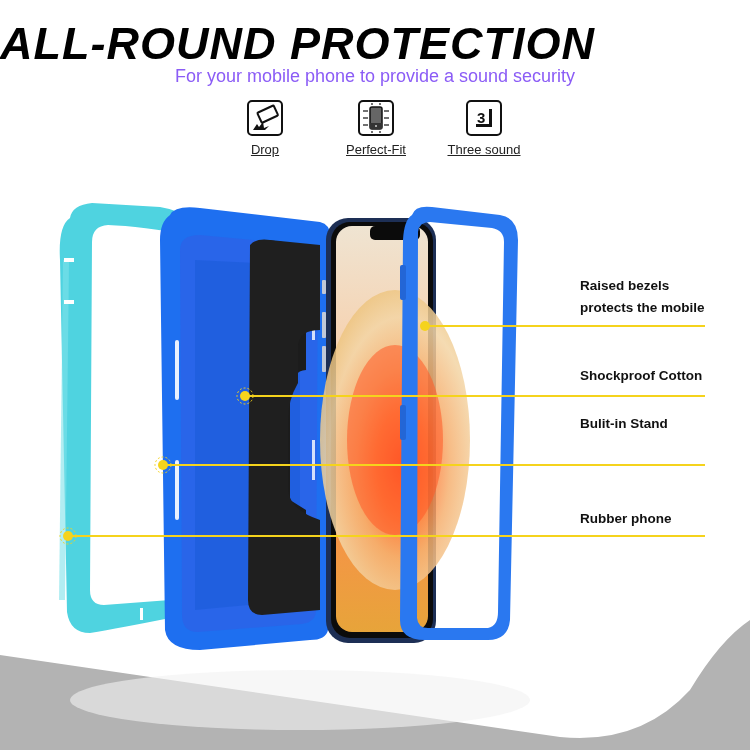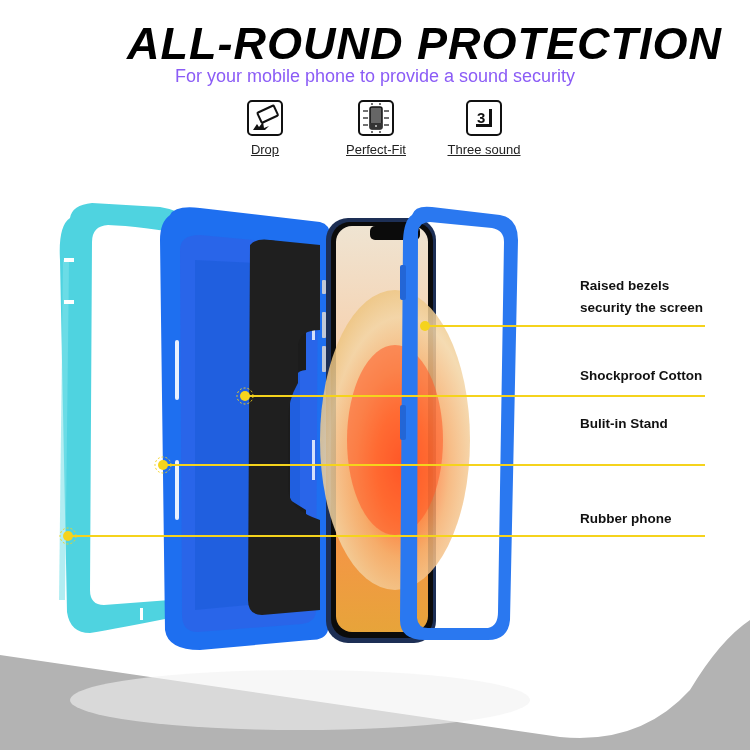--- a/index.html
+++ b/index.html
@@ -1,20 +1,20 @@
 <!DOCTYPE html>
 <html><head>
 <meta charset="utf-8">
 <style>
   * { box-sizing: border-box; margin: 0; padding: 0; }
   html, body { width: 750px; height: 750px; background: #ffffff; overflow: hidden; }
   body { position: relative; font-family: "Liberation Sans", sans-serif; color: #111; }
 
   .title {
-    position: absolute; left: 0; top: 18px; width: 722px; text-align: right;
+    position: absolute; left: 0; top: 18px; width: 722px; text-align: left;
     font-family: "Liberation Sans", sans-serif; font-weight: 700; font-style: italic;
     font-size: 45px; letter-spacing: 1px; color: #000;
   }
   .subtitle {
     position: absolute; left: 0; top: 66px; width: 750px; text-align: center;
     font-size: 18px; color: #8b5cf6;
   }
 
   .feature { position: absolute; top: 100px; width: 120px; text-align: center; }
   .feature .ico {
@@ -160,21 +160,21 @@
       <text x="9" y="21" font-family="Liberation Sans, sans-serif" font-weight="700" font-size="15" fill="#111">3</text>
       <rect x="21" y="7" width="3" height="17" fill="#111"></rect>
       <rect x="8" y="22" width="16" height="3" fill="#111"></rect>
     </svg>
   </div>
   <div class="lbl">Three sound</div>
 </div>
 
 <div class="callout-text" style="top:275px;">
   <div>Raised bezels</div>
-  <div>security the screen</div>
+  <div>protects the mobile</div>
 </div>
 <div class="callout-text" style="top:365px;text-align:right;">
   <div>Shockproof Cotton</div>
 </div>
 <div class="callout-text" style="top:413px;text-align:center;">
   <div>Bulit-in Stand</div>
 </div>
 <div class="callout-text" style="top:508px;">
   <div>Rubber phone</div>
 </div>

